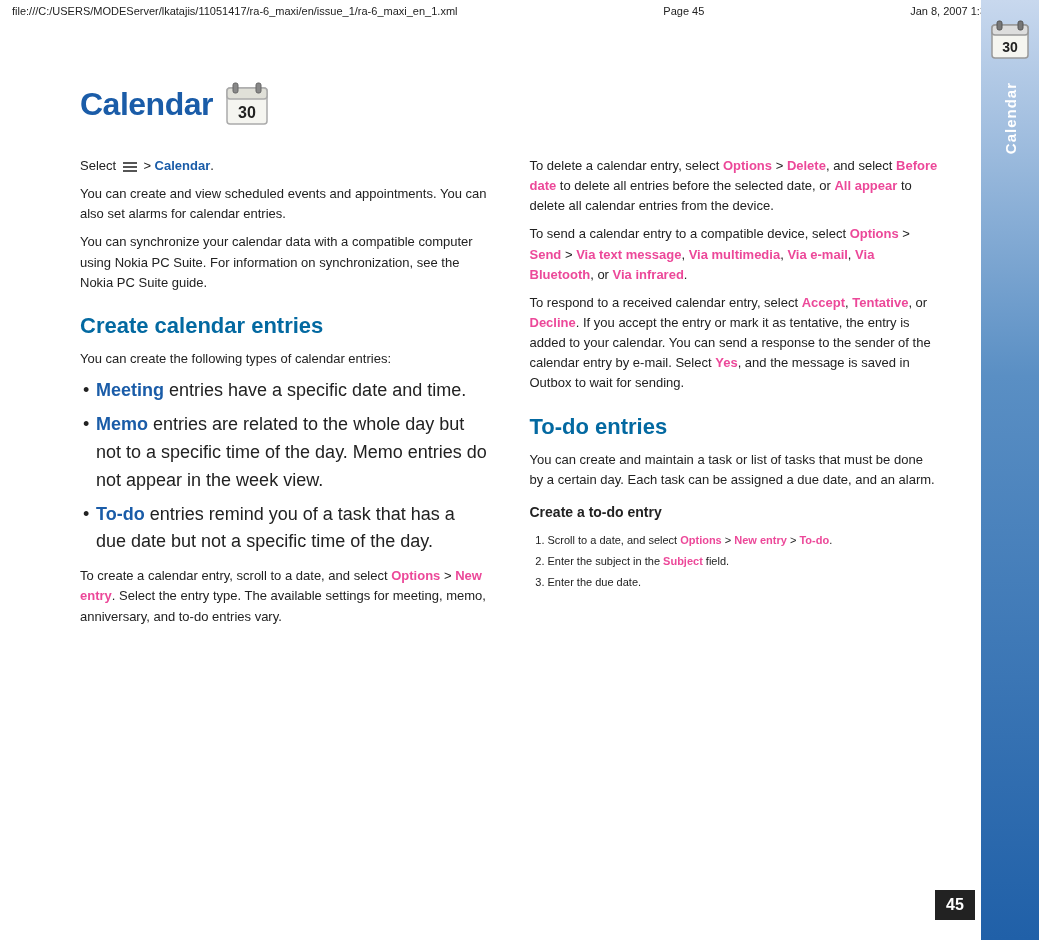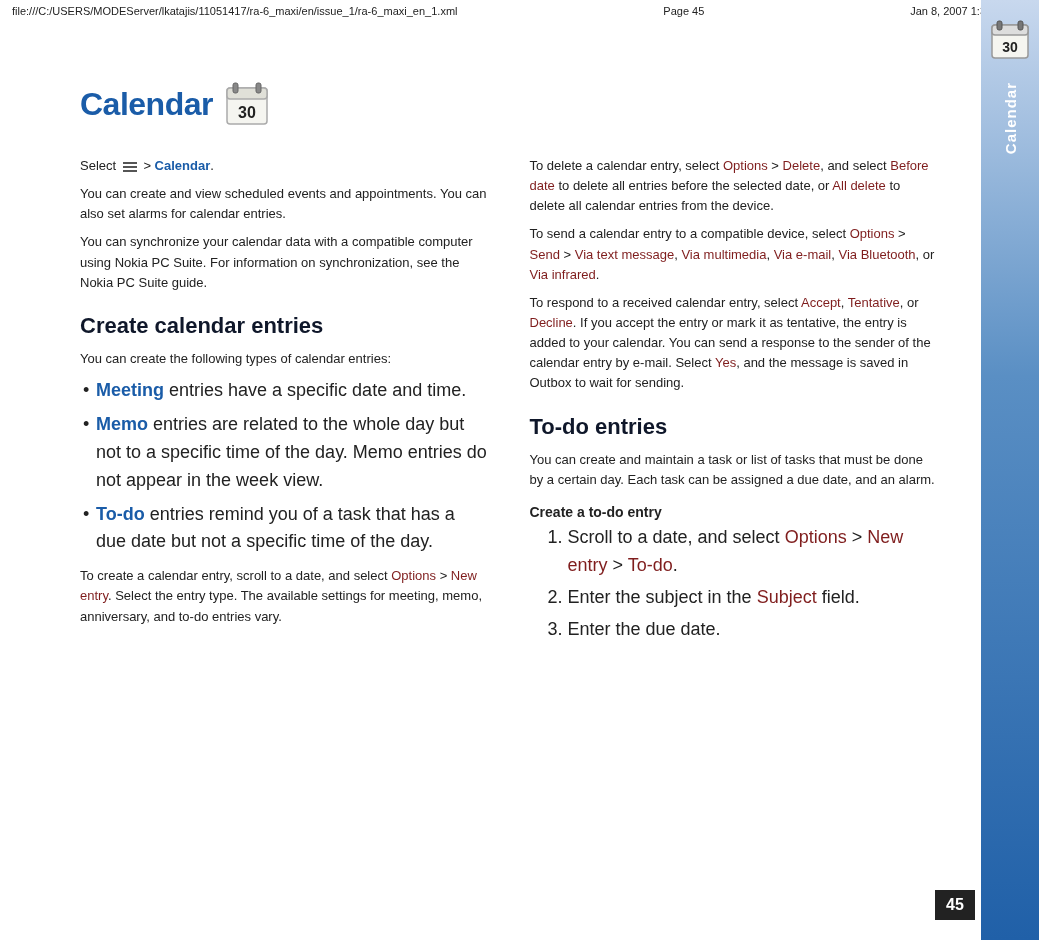--- a/index.html
+++ b/index.html
@@ -75,31 +75,31 @@
 
     .calendar-icon-large {
       width: 44px;
       height: 44px;
     }
 
     
     h2 {
       font-size: 22px;
       font-weight: bold;
-      color: #0f172a;
+      color: #0369a1;
       margin-top: 20px;
       margin-bottom: 10px;
     }
 
     h3 {
       font-size: 14px;
       font-weight: bold;
       color: #222;
       margin-top: 14px;
-      margin-bottom: 4px;
+      margin-bottom: 12px;
     }
 
     p {
       font-size: 13px;
       line-height: 1.55;
       margin-bottom: 8px;
       color: #222;
     }
 
     ul {
@@ -120,35 +120,34 @@
       position: absolute;
       left: 3px;
     }
 
     ol {
       margin-left: 18px;
       margin-bottom: 8px;
     }
 
     ol li {
-      font-size: 18px;
+      font-size: 11px;
       line-height: 1.55;
       margin-bottom: 4px;
-      margin-left: 20px;
     }
 
     
     .link {
       color: #1a5ca8;
       font-weight: bold;
     }
 
     .link-orange {
-      color: #7f1d1d;
-      font-weight: normal;
+      color: #ec4899;
+      font-weight: bold;
     }
 
     
     #sidebar-tab {
       position: absolute;
       top: 0;
       right: 0;
       width: 58px;
       bottom: 0;
       background: linear-gradient(to bottom, #c8d8ee 0%, #5a8fc4 40%, #2060a8 100%);
@@ -254,21 +253,21 @@
 
       <p>
         <span>To create a calendar entry, scroll to a date, and select </span><span class="link-orange">Options</span><span> &gt; </span><span class="link-orange">New entry</span><span>. Select the entry type. The available settings for meeting, memo, anniversary, and to-do entries vary.</span>
       </p>
 
     </div>
 
     <div id="right-col">
 
       <p>
-        <span>To delete a calendar entry, select </span><span class="link-orange">Options</span><span> &gt; </span><span class="link-orange">Delete</span><span>, and select </span><span class="link-orange">Before date</span><span> to delete all entries before the selected date, or </span><span class="link-orange">All delete</span><span> to delete all calendar entries from the device.</span>
+        <span>To delete a calendar entry, select </span><span class="link-orange">Options</span><span> &gt; </span><span class="link-orange">Delete</span><span>, and select </span><span class="link-orange">Before date</span><span> to delete all entries before the selected date, or </span><span class="link-orange">All appear</span><span> to delete all calendar entries from the device.</span>
       </p>
 
       <p>
         <span>To send a calendar entry to a compatible device, select </span><span class="link-orange">Options</span><span> &gt; </span><span class="link-orange">Send</span><span> &gt; </span><span class="link-orange">Via text message</span><span>, </span><span class="link-orange">Via multimedia</span><span>, </span><span class="link-orange">Via e-mail</span><span>, </span><span class="link-orange">Via Bluetooth</span><span>, or </span><span class="link-orange">Via infrared</span><span>.</span>
       </p>
 
 
       <p>
         <span>To respond to a received calendar entry, select </span><span class="link-orange">Accept</span><span>, </span><span class="link-orange">Tentative</span><span>, or </span><span class="link-orange">Decline</span><span>. If you accept the entry or mark it as tentative, the entry is added to your calendar. You can send a response to the sender of the calendar entry by e-mail. Select </span><span class="link-orange">Yes</span><span>, and the message is saved in Outbox to wait for sending.</span>
       </p>

